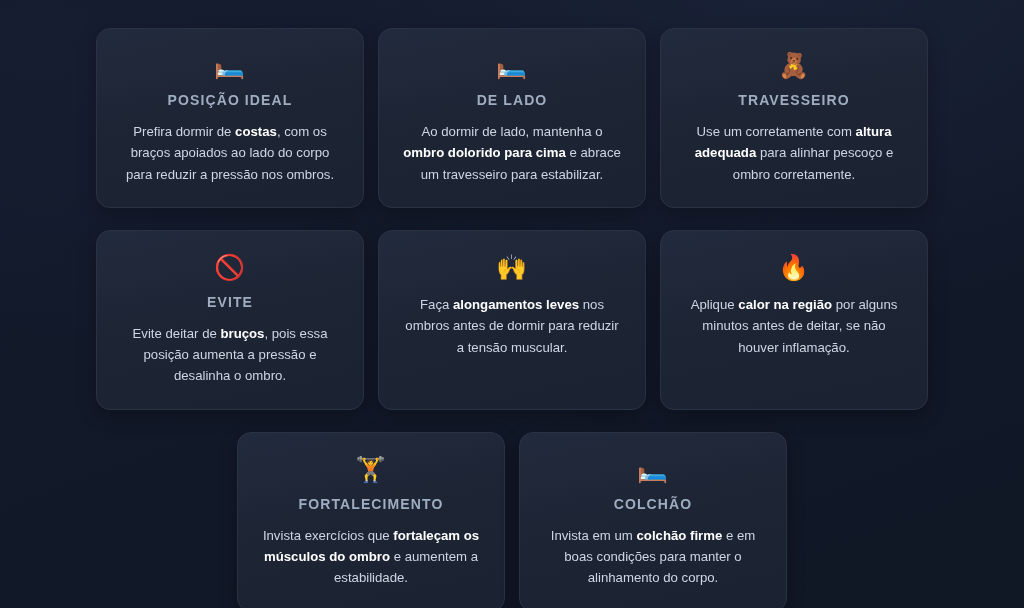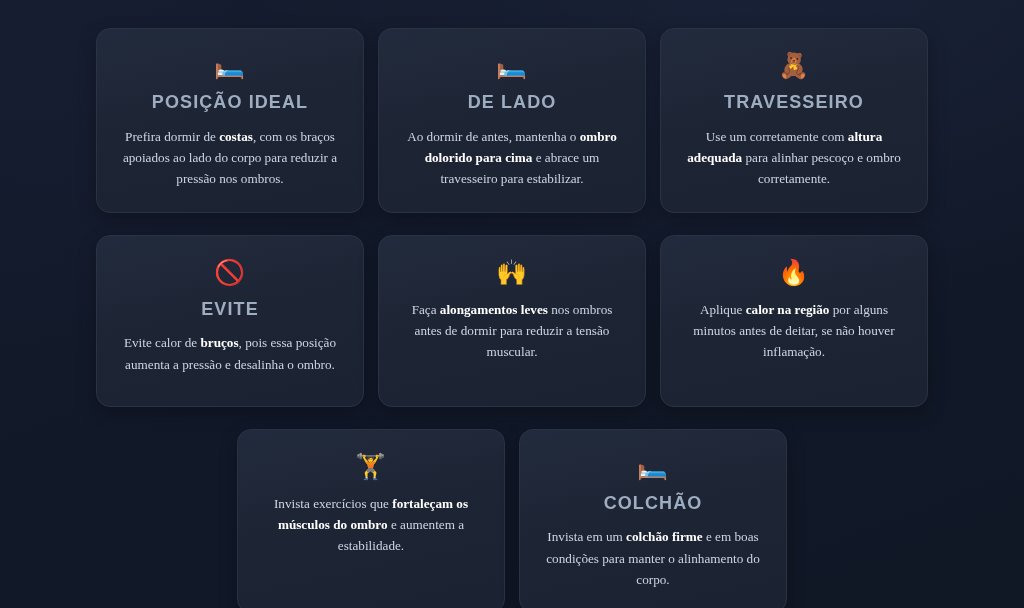--- a/index.html
+++ b/index.html
@@ -54,33 +54,32 @@
 
   .card-icon {
     font-size: 25px;
     line-height: 1;
     height: 30px;
     display: block;
     margin-bottom: 9px;
   }
 
   .card-title {
-    font-size: 18px;
+    font-size: 14px;
     font-weight: bold;
     letter-spacing: 1.1px;
     color: #9fadc0;
     margin-bottom: 12px;
     line-height: 1.2;
   }
 
   .card-text {
     font-size: 13.2px;
     line-height: 1.62;
     color: #cdd6e3;
-    font-family: Liberation Serif, serif;
   }
 
   .card-text b {
     color: #ffffff;
     font-weight: bold;
   }
 </style>
 </head>
 <body>
 
@@ -88,48 +87,49 @@
 
   <div class="grid-row row-1">
     <div class="card">
       <span class="card-icon">🛏️</span>
       <div class="card-title">POSIÇÃO IDEAL</div>
       <div class="card-text"><span>Prefira dormir de </span><b>costas</b><span>, com os braços apoiados ao lado do corpo para reduzir a pressão nos ombros.</span></div>
     </div>
     <div class="card">
       <span class="card-icon">🛏️</span>
       <div class="card-title">DE LADO</div>
-      <div class="card-text"><span>Ao dormir de antes, mantenha o </span><b>ombro dolorido para cima</b><span> e abrace um travesseiro para estabilizar.</span></div>
+      <div class="card-text"><span>Ao dormir de lado, mantenha o </span><b>ombro dolorido para cima</b><span> e abrace um travesseiro para estabilizar.</span></div>
     </div>
     <div class="card">
       <span class="card-icon">🧸</span>
       <div class="card-title">TRAVESSEIRO</div>
       <div class="card-text"><span>Use um corretamente com </span><b>altura adequada</b><span> para alinhar pescoço e ombro corretamente.</span></div>
     </div>
   </div>
 
   <div class="grid-row row-2">
     <div class="card">
       <span class="card-icon">🚫</span>
       <div class="card-title">EVITE</div>
-      <div class="card-text"><span>Evite calor de </span><b>bruços</b><span>, pois essa posição aumenta a pressão e desalinha o ombro.</span></div>
+      <div class="card-text"><span>Evite deitar de </span><b>bruços</b><span>, pois essa posição aumenta a pressão e desalinha o ombro.</span></div>
     </div>
     <div class="card">
       <span class="card-icon">🙌</span>
       <div class="card-text"><span>Faça </span><b>alongamentos leves</b><span> nos ombros antes de dormir para reduzir a tensão muscular.</span></div>
     </div>
     <div class="card">
       <span class="card-icon">🔥</span>
       <div class="card-text"><span>Aplique </span><b>calor na região</b><span> por alguns minutos antes de deitar, se não houver inflamação.</span></div>
     </div>
   </div>
 
   <div class="grid-row row-3">
     <div class="card">
       <span class="card-icon">🏋️</span>
+      <div class="card-title">FORTALECIMENTO</div>
       <div class="card-text"><span>Invista exercícios que </span><b>fortaleçam os músculos do ombro</b><span> e aumentem a estabilidade.</span></div>
     </div>
     <div class="card">
       <span class="card-icon">🛏️</span>
       <div class="card-title">COLCHÃO</div>
       <div class="card-text"><span>Invista em um </span><b>colchão firme</b><span> e em boas condições para manter o alinhamento do corpo.</span></div>
     </div>
   </div>
 
 </div>

